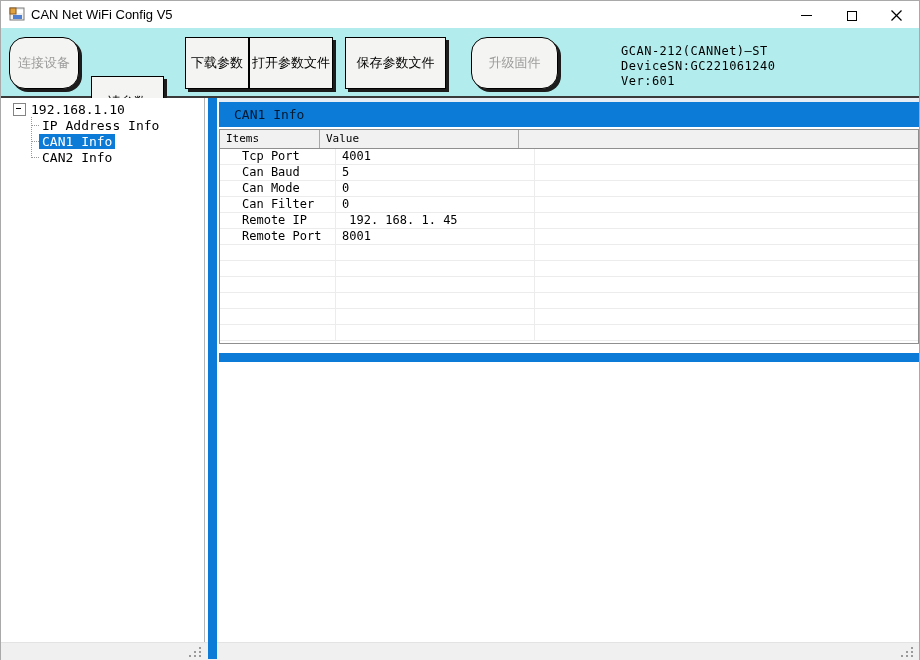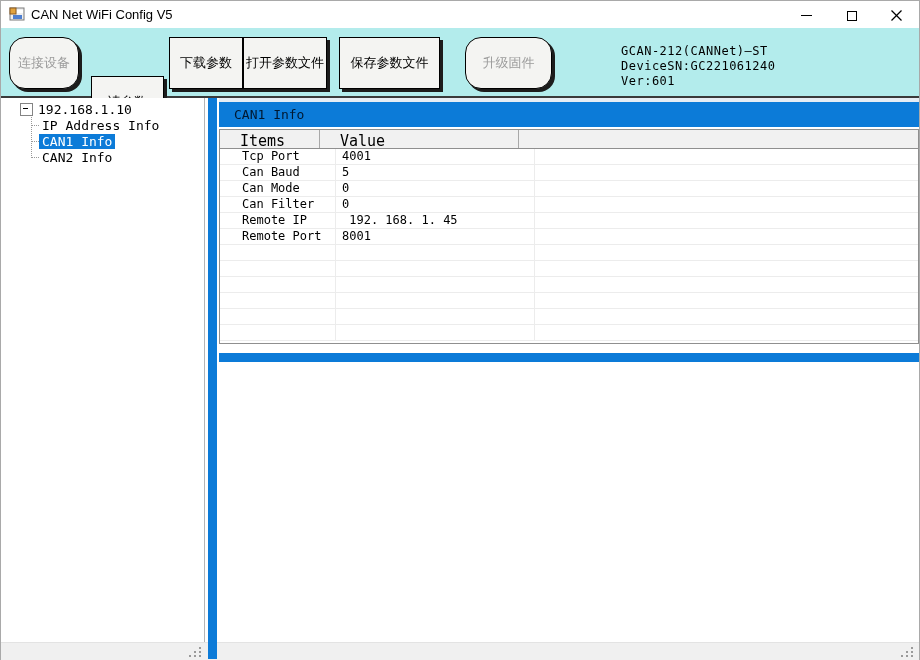--- a/index.html
+++ b/index.html
@@ -19,33 +19,33 @@
   
   .toolbar{position:absolute;left:0;top:27px;width:100%;height:68px;background:#b3ecec;
     border-bottom:2px solid #3a3a3a;box-sizing:content-box;}
   .tb-buttons{display:flex;align-items:flex-start;height:100%;}
   .tbtn{margin-top:9px;height:52px;background:#f4f4f2;border:1px solid #000;
     box-shadow:3px 3px 0 #1c1c1c;display:flex;align-items:center;justify-content:center;
     font-size:13px;color:#000;box-sizing:border-box;cursor:pointer;}
   .tbtn.disabled{color:#9c9c9c;border-radius:16px;}
   .tbtn:nth-child(1){margin-left:8px;width:70px;}
   .tbtn:nth-child(2){margin-left:12px;width:73px;margin-top:48px;}
-  .tbtn:nth-child(3){margin-left:5px;width:74px;text-align:center;}
+  .tbtn:nth-child(3){margin-left:21px;width:64px;text-align:center;}
   .tbtn:nth-child(4){width:84px;}
   .tbtn:nth-child(5){margin-left:12px;width:101px;}
   .tbtn:nth-child(6){margin-left:25px;width:87px;}
   .devinfo{position:absolute;left:620px;top:16px;font-family:"DejaVu Sans Mono",monospace;
     font-size:12px;line-height:15px;letter-spacing:0.5px;color:#000;}
 
   
   .main{position:absolute;left:0;top:97px;width:100%;height:544px;background:#fff;}
 
   .tree-panel{position:absolute;left:0;top:0;width:204px;height:544px;background:#fff;
     border-right:1px solid #b5b5b5;box-sizing:border-box;}
-  .tree-root-row{position:absolute;left:19px;top:4px;height:15px;display:flex;align-items:center;justify-content:space-between;}
+  .tree-root-row{position:absolute;left:12px;top:4px;height:15px;display:flex;align-items:center;justify-content:space-between;}
   .expander{width:11px;height:11px;border:1px solid #848484;background:#fff;position:relative;
     margin-right:5px;flex:0 0 auto;cursor:pointer;}
   .expander::after{content:"";position:absolute;left:2px;top:4px;width:5px;height:1px;background:#000;}
   .tree-root-label{font-family:"DejaVu Sans Mono",monospace;font-size:13px;color:#000;}
   .tree-vline{position:absolute;left:30px;top:19px;width:1px;height:41px;border-left:1px dotted #9a9a9a;}
   .tree-hstub{position:absolute;left:31px;width:7px;height:1px;border-top:1px dotted #9a9a9a;}
   .tree-item{position:absolute;left:38px;height:15px;line-height:15px;padding:0 3px;
     font-family:"DejaVu Sans Mono",monospace;font-size:13px;color:#000;cursor:pointer;white-space:pre;}
   .tree-item.selected{background:#0c7bd8;color:#fff;}
 
@@ -54,22 +54,22 @@
 
   .rightpanel{position:absolute;left:218px;top:0;width:700px;height:544px;background:#fff;}
   .panel-strip{position:absolute;left:0;top:0;width:700px;height:4px;background:#e6edf4;}
   .can-header{position:absolute;left:0;top:4px;width:700px;height:25px;background:#0c7bd8;
     display:flex;align-items:center;box-sizing:border-box;padding-left:15px;
     font-family:"DejaVu Sans Mono",monospace;font-size:13px;color:#001830;}
 
   .grid{position:absolute;left:0;top:31px;width:700px;height:215px;background:#fff;
     border:1px solid #8f8f8f;box-sizing:border-box;overflow:hidden;}
   .ghead{display:flex;height:18px;background:#f1f1f1;border-bottom:1px solid #8f8f8f;}
-  .gh{box-sizing:border-box;padding:2px 0 0 20px;font-family:"DejaVu Sans Mono",monospace;
-    font-size:15px;color:#000;border-right:1px solid #a8a8a8;cursor:pointer;}
+  .gh{box-sizing:border-box;padding:2px 0 0 6px;font-family:"DejaVu Sans Mono",monospace;
+    font-size:11px;color:#000;border-right:1px solid #a8a8a8;cursor:pointer;}
   .gh.c1{width:100px;}.gh.c2{width:199px;}.gh.c3{flex:1;border-right:none;}
   .trow{display:flex;height:15px;border-bottom:1px solid #ececec;}
   .td{box-sizing:border-box;padding-left:6px;font-family:"DejaVu Sans Mono",monospace;
     font-size:12px;line-height:14px;color:#000;border-right:1px solid #ececec;white-space:pre;
     overflow:hidden;}
   .td.c1{width:100px;margin-left:16px;}.td.c2{width:199px;}.td.c3{flex:1;border-right:none;}
 
   .hbar{position:absolute;left:0;top:255px;width:700px;height:9px;background:#0c7bd8;cursor:row-resize;}
   .bottom-panel{position:absolute;left:0;top:264px;width:700px;height:280px;background:#fff;}
 

